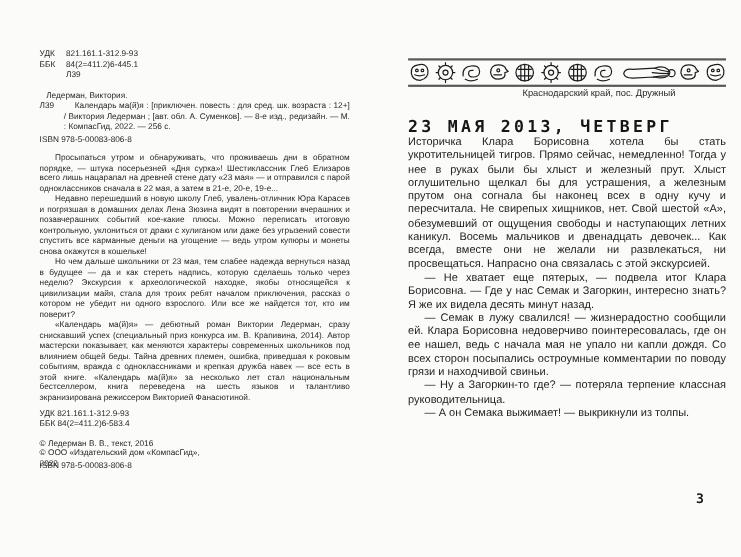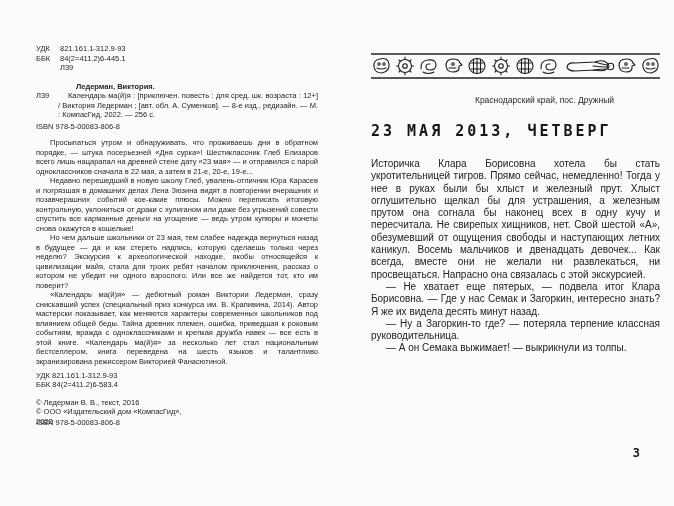--- a/index.html
+++ b/index.html
@@ -11,45 +11,45 @@
   }
   .page{position:absolute;top:0}
 
   
   .left-page{left:36px;top:44px;width:282px;font-size:7.5px;line-height:1.27;color:#262626}
   .cat-block{margin-bottom:9px}
   .cat-row{display:flex}
   .cat-label{width:24px;flex:none}
   .cat-code-top{margin-left:24px}
   .credit{text-align:center;margin-bottom:7px}
-  .author{margin-left:40px;font-weight:bold}
+  .author{margin-left:6px;font-weight:normal}
   .bib-row{position:relative}
   .bib-code{position:absolute;left:0;top:0}
   .bib-text{margin:0 0 0 22px;text-indent:10px;text-align:justify}
   .isbn-mid{margin:2px 0 7px}
   .annotation p{margin:0;text-indent:14px;text-align:justify}
   .udk-block{text-align:left;padding-right:16px;margin-top:4px}
   .rights{margin:5px 0 0;text-indent:22px;text-align:justify}
   .bottom-row{position:relative;margin-top:8px;min-height:32px}
   .isbn-bottom{position:absolute;left:0;bottom:2px}
   .copyright{width:158px}
   .copyright div{margin:0}
 
   
   .right-page{left:371px;top:48px;width:289px;height:458px}
   .glyph-band{
     margin-top:5px;height:20px;padding:1px 0;
     border-top:2px solid #585858;border-bottom:2px solid #585858;
   }
   .glyph-band svg{display:block;width:289px;height:20px}
-  .location{font-size:8.5px;color:#2a2a2a;text-align:right;padding-right:46px;margin-top:16px}
+  .location{font-size:8.5px;color:#2a2a2a;text-align:right;padding-right:46px;margin-top:0}
   .chapter-title{
     font-family:"DejaVu Sans Mono",monospace;font-weight:700;
     font-size:15px;letter-spacing:3px;white-space:nowrap;
-    margin:17px 0 18px;color:#161616;
+    margin:17px 0 0;color:#161616;
   }
   .body-text p{margin:0;font-size:10px;line-height:12.3px;text-align:justify;text-indent:15px;color:#222}
   .body-text p.no-indent{text-indent:0}
   .page-number{
     position:absolute;right:20px;top:398px;
     font-family:"DejaVu Sans Mono",monospace;font-weight:700;font-size:12px;color:#1a1a1a;
   }
 </style>
 </head>
 <body>
@@ -151,20 +151,21 @@
       </svg>
     </div>
 
     <div class="location">Краснодарский край, пос. Дружный</div>
 
     <h1 class="chapter-title">23 МАЯ 2013, ЧЕТВЕРГ</h1>
 
     <div class="body-text">
       <p class="no-indent">Историчка Клара Борисовна хотела бы стать укротительницей тигров. Прямо сейчас, немедленно! Тогда у нее в руках были бы хлыст и железный прут. Хлыст оглушительно щелкал бы для устрашения, а железным прутом она согнала бы наконец всех в одну кучу и пересчитала. Не свирепых хищников, нет. Свой шестой «А», обезумевший от ощущения свободы и наступающих летних каникул. Восемь мальчиков и двенадцать девочек... Как всегда, вместе они не желали ни развлекаться, ни просвещаться. Напрасно она связалась с этой экскурсией.</p>
       <p>— Не хватает еще пятерых, — подвела итог Клара Борисовна. — Где у нас Семак и Загоркин, интересно знать? Я же их видела десять минут назад.</p>
+      <p>— Семак в лужу свалился! — жизнерадостно сообщили ей. Клара Борисовна недоверчиво поинтересовалась, где он ее нашел, ведь с начала мая не упало ни капли дождя. Со всех сторон посыпались остроумные комментарии по поводу грязи и находчивой свиньи.</p>
       <p>— Ну а Загоркин-то где? — потеряла терпение классная руководительница.</p>
       <p>— А он Семака выжимает! — выкрикнули из толпы.</p>
     </div>
 
     <div class="page-number">3</div>
   </section>
 
 </div>
 
 </body></html>

